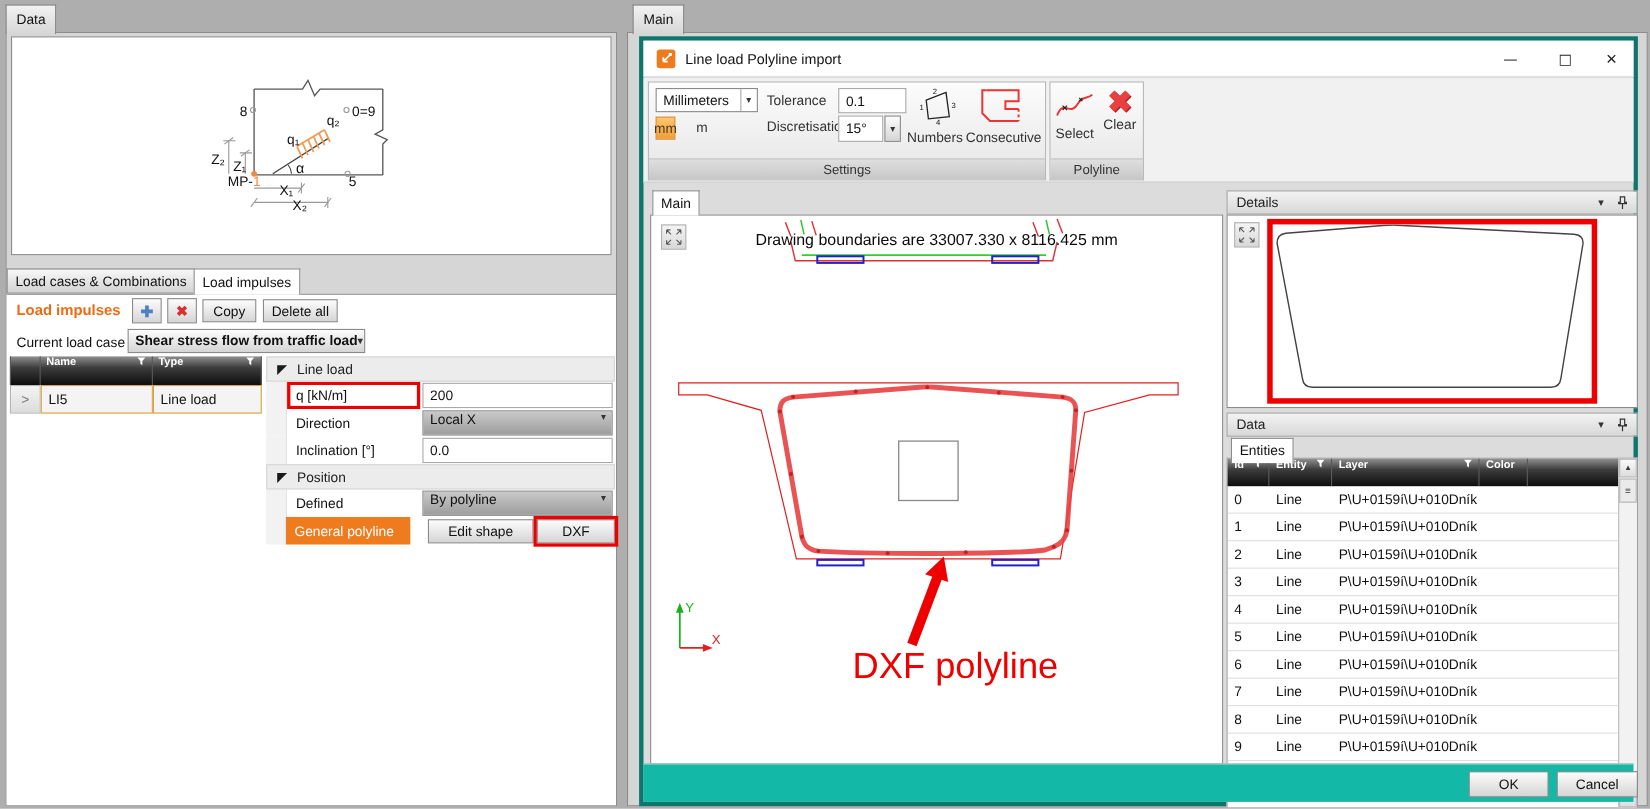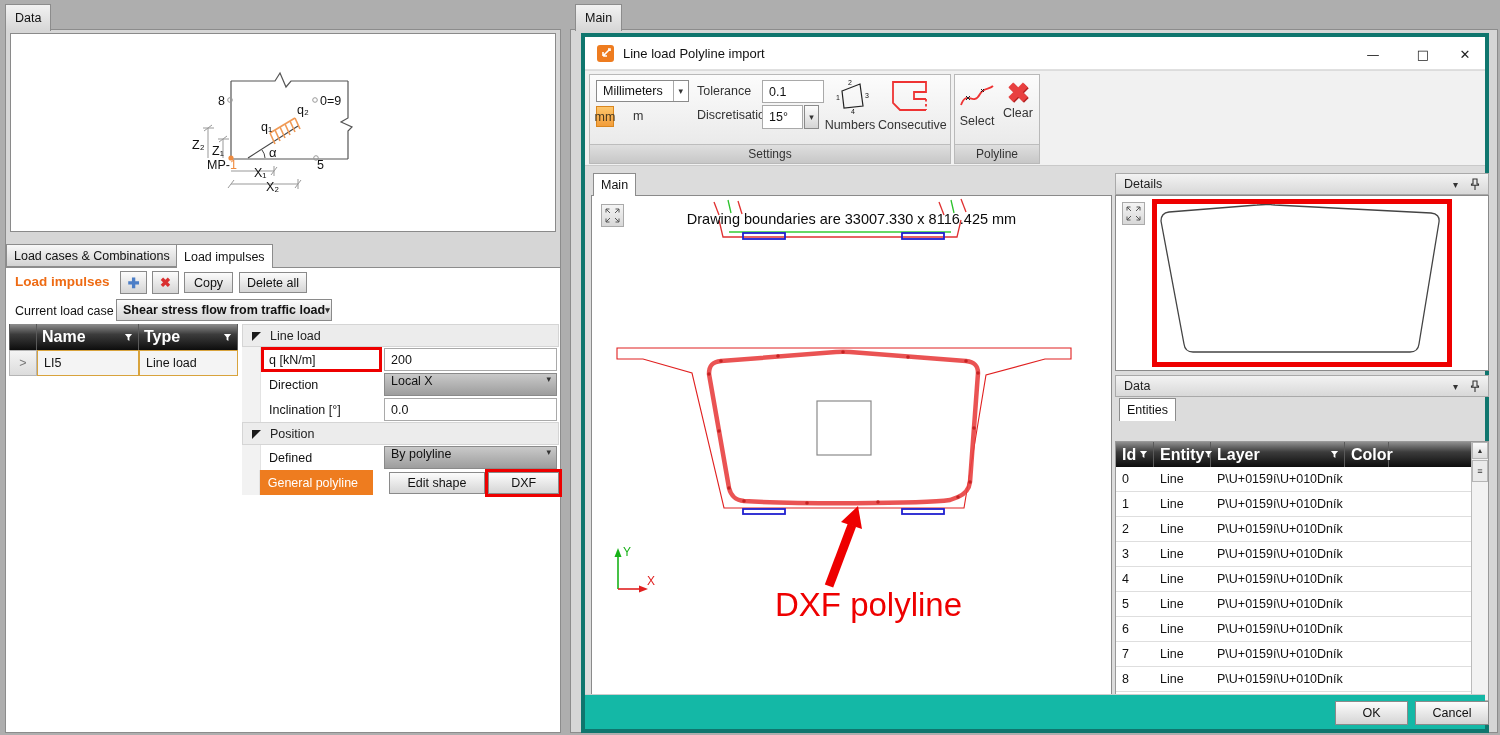--- a/index.html
+++ b/index.html
@@ -17,21 +17,21 @@
   .doc-tab{position:absolute;top:4px;height:27px;padding:0 9px;display:flex;align-items:center;
     background:linear-gradient(#f2f2f2,#d6d6d6);border:1px solid var(--border);border-bottom:none;z-index:5;white-space:nowrap}
   .white-box{position:absolute;background:#fff;border:1px solid #8a8a8a}
   .sub-tab{position:absolute;height:23px;padding:0 7px;display:flex;align-items:center;white-space:nowrap;
     border:1px solid var(--border);background:linear-gradient(#f8f8f8,#d2d2d2)}
   .sub-tab.active{background:#fff;height:24px;z-index:4;border-bottom:none}
   .btn{display:flex;align-items:center;justify-content:center;white-space:nowrap;
     background:linear-gradient(#fcfcfc,#d5d5d5);border:1px solid #8a8a8a;color:#111}
   .orange-text{color:#ee6b14;font-weight:bold;font-size:13.5px}
   .grid-header{background:linear-gradient(#8f8f8f 0%,#3c3c3c 40%,#0d0d0d 100%);color:#fff}
-  .hcell{display:flex;align-items:center;border-right:1px solid #5a5a5a;padding:0 5px;font-weight:bold;font-size:16px}
+  .hcell{display:flex;border-right:1px solid #5a5a5a;padding:0 5px;font-weight:bold;font-size:10px}
   .funnel{width:9px;height:9px;margin-left:auto;flex:none}
   .pg-group{height:23px;background:#ececec;border:1px solid #d5d5d5;display:flex;align-items:center;padding-left:27px;position:relative;color:#222}
   .tri{position:absolute;left:9px;top:7px;width:0;height:0;border-top:9px solid #1a1a1a;border-right:9px solid transparent}
   .pg-row{display:flex;height:25px;align-items:center}
   .pg-indent{width:19px;align-self:stretch;background:#f2f2f2;border-right:1px solid #e3e3e3}
   .pg-label{width:121px;padding-left:8px;display:flex;align-items:center;align-self:stretch;background:#fff}
   .inputbox{flex:1;height:23px;margin:0 2px;background:#fff;border:1px solid #a9a9a9;display:flex;align-items:center;padding-left:6px}
   .ddark{flex:1;height:23px;margin:0 2px;background:linear-gradient(#c9c9c9,#9d9d9d);border:1px solid #8a8a8a;
     display:flex;align-items:flex-start;padding-left:6px;position:relative}
   .caret{font-size:9px;color:#333;margin-left:auto;margin-right:5px}
@@ -371,21 +371,21 @@
     </div>
 
     <div class="panel-hd" style="left:530px;top:338px;width:374px">
       <span>Data</span>
       <span class="caret" style="margin-right:22px;font-size:10px">▾</span>
       <svg width="10" height="13" viewBox="0 0 10 13" style="position:absolute;right:8px">
         <path d="M3,1 h4 v5 h1.5 v1.2 H1.5 V6 H3 Z M5,7.5 v4.5" stroke="#333" fill="none" stroke-width="1.1"></path>
       </svg>
     </div>
     <div class="sub-tab active" style="left:534px;top:361px;height:23px">Entities</div>
-    <div class="etable" style="left:530px;top:404px;width:374px;height:277px">
+    <div class="etable" style="left:530px;top:379px;width:374px;height:319px">
       <div class="grid-header" style="display:flex;height:25px;flex:none;margin-right:17px">
         <div class="hcell c-id" style="padding-left:6px">
           <span>Id</span>
           <svg class="funnel" viewBox="0 0 10 10">
               <path d="M1,1 H9 L6,4.6 V9 L4,7.4 V4.6 Z" fill="#fff"></path>
             </svg>
         </div>
         <div class="hcell c-entity" style="padding-left:6px">
           <span>Entity</span>
           <svg class="funnel" viewBox="0 0 10 10">

